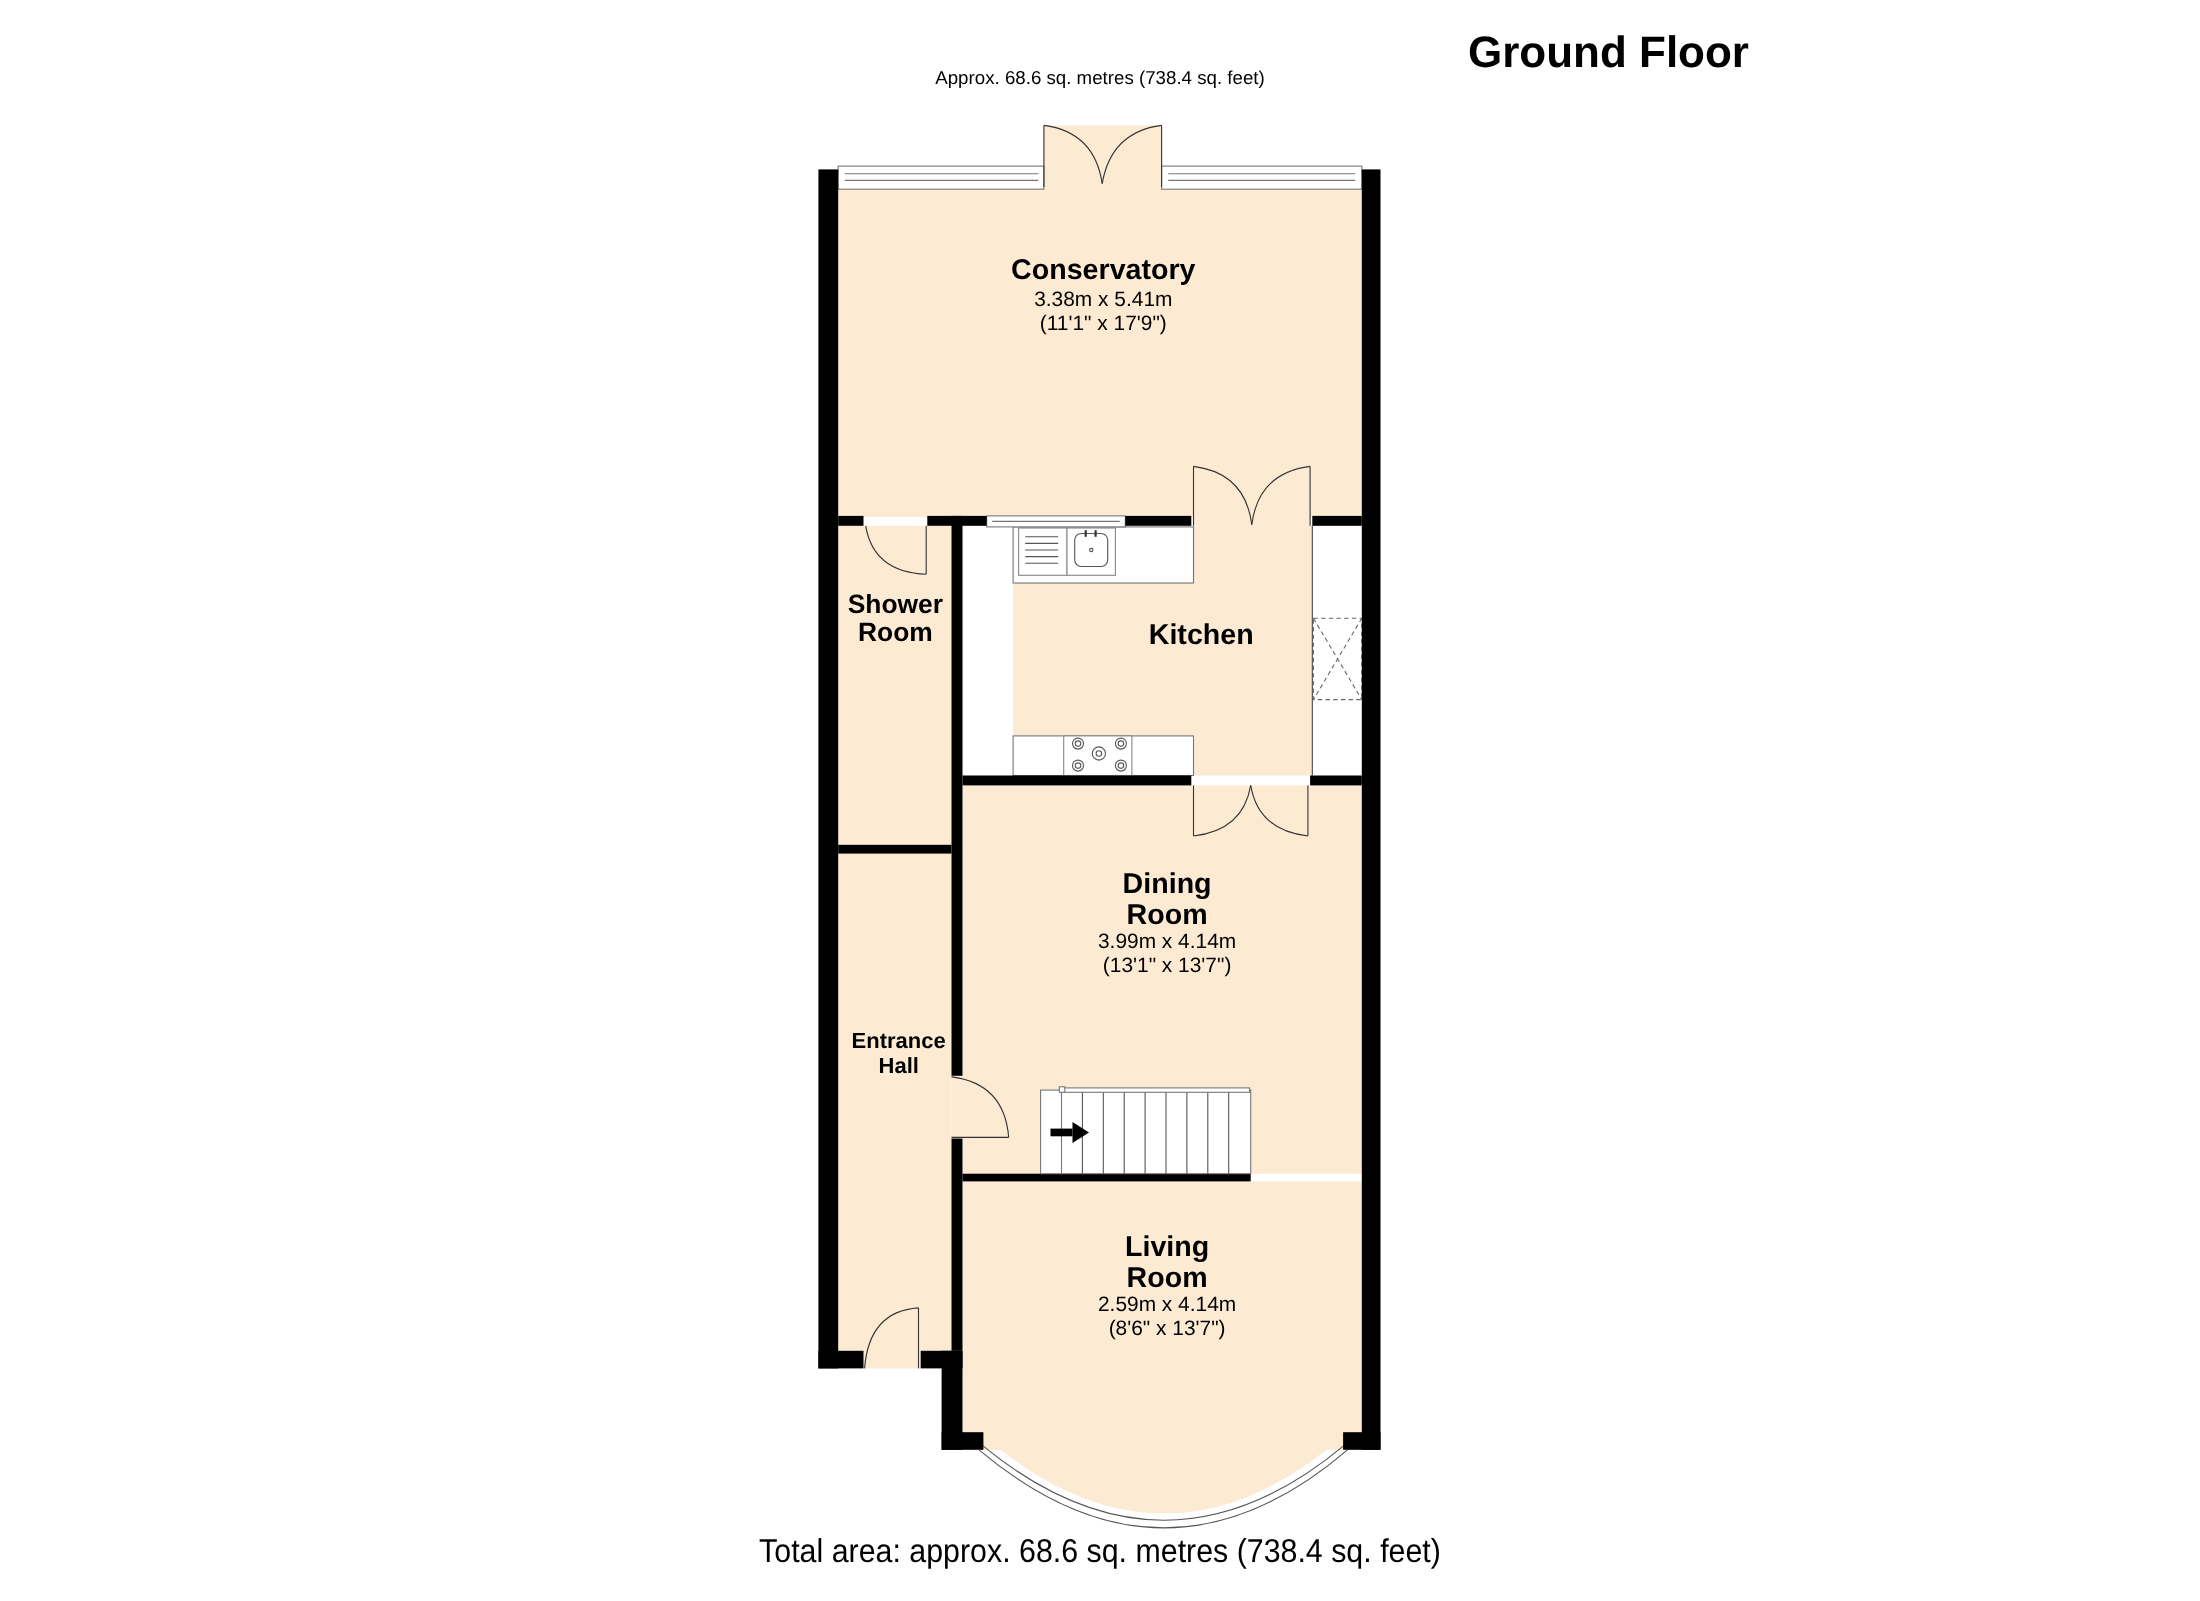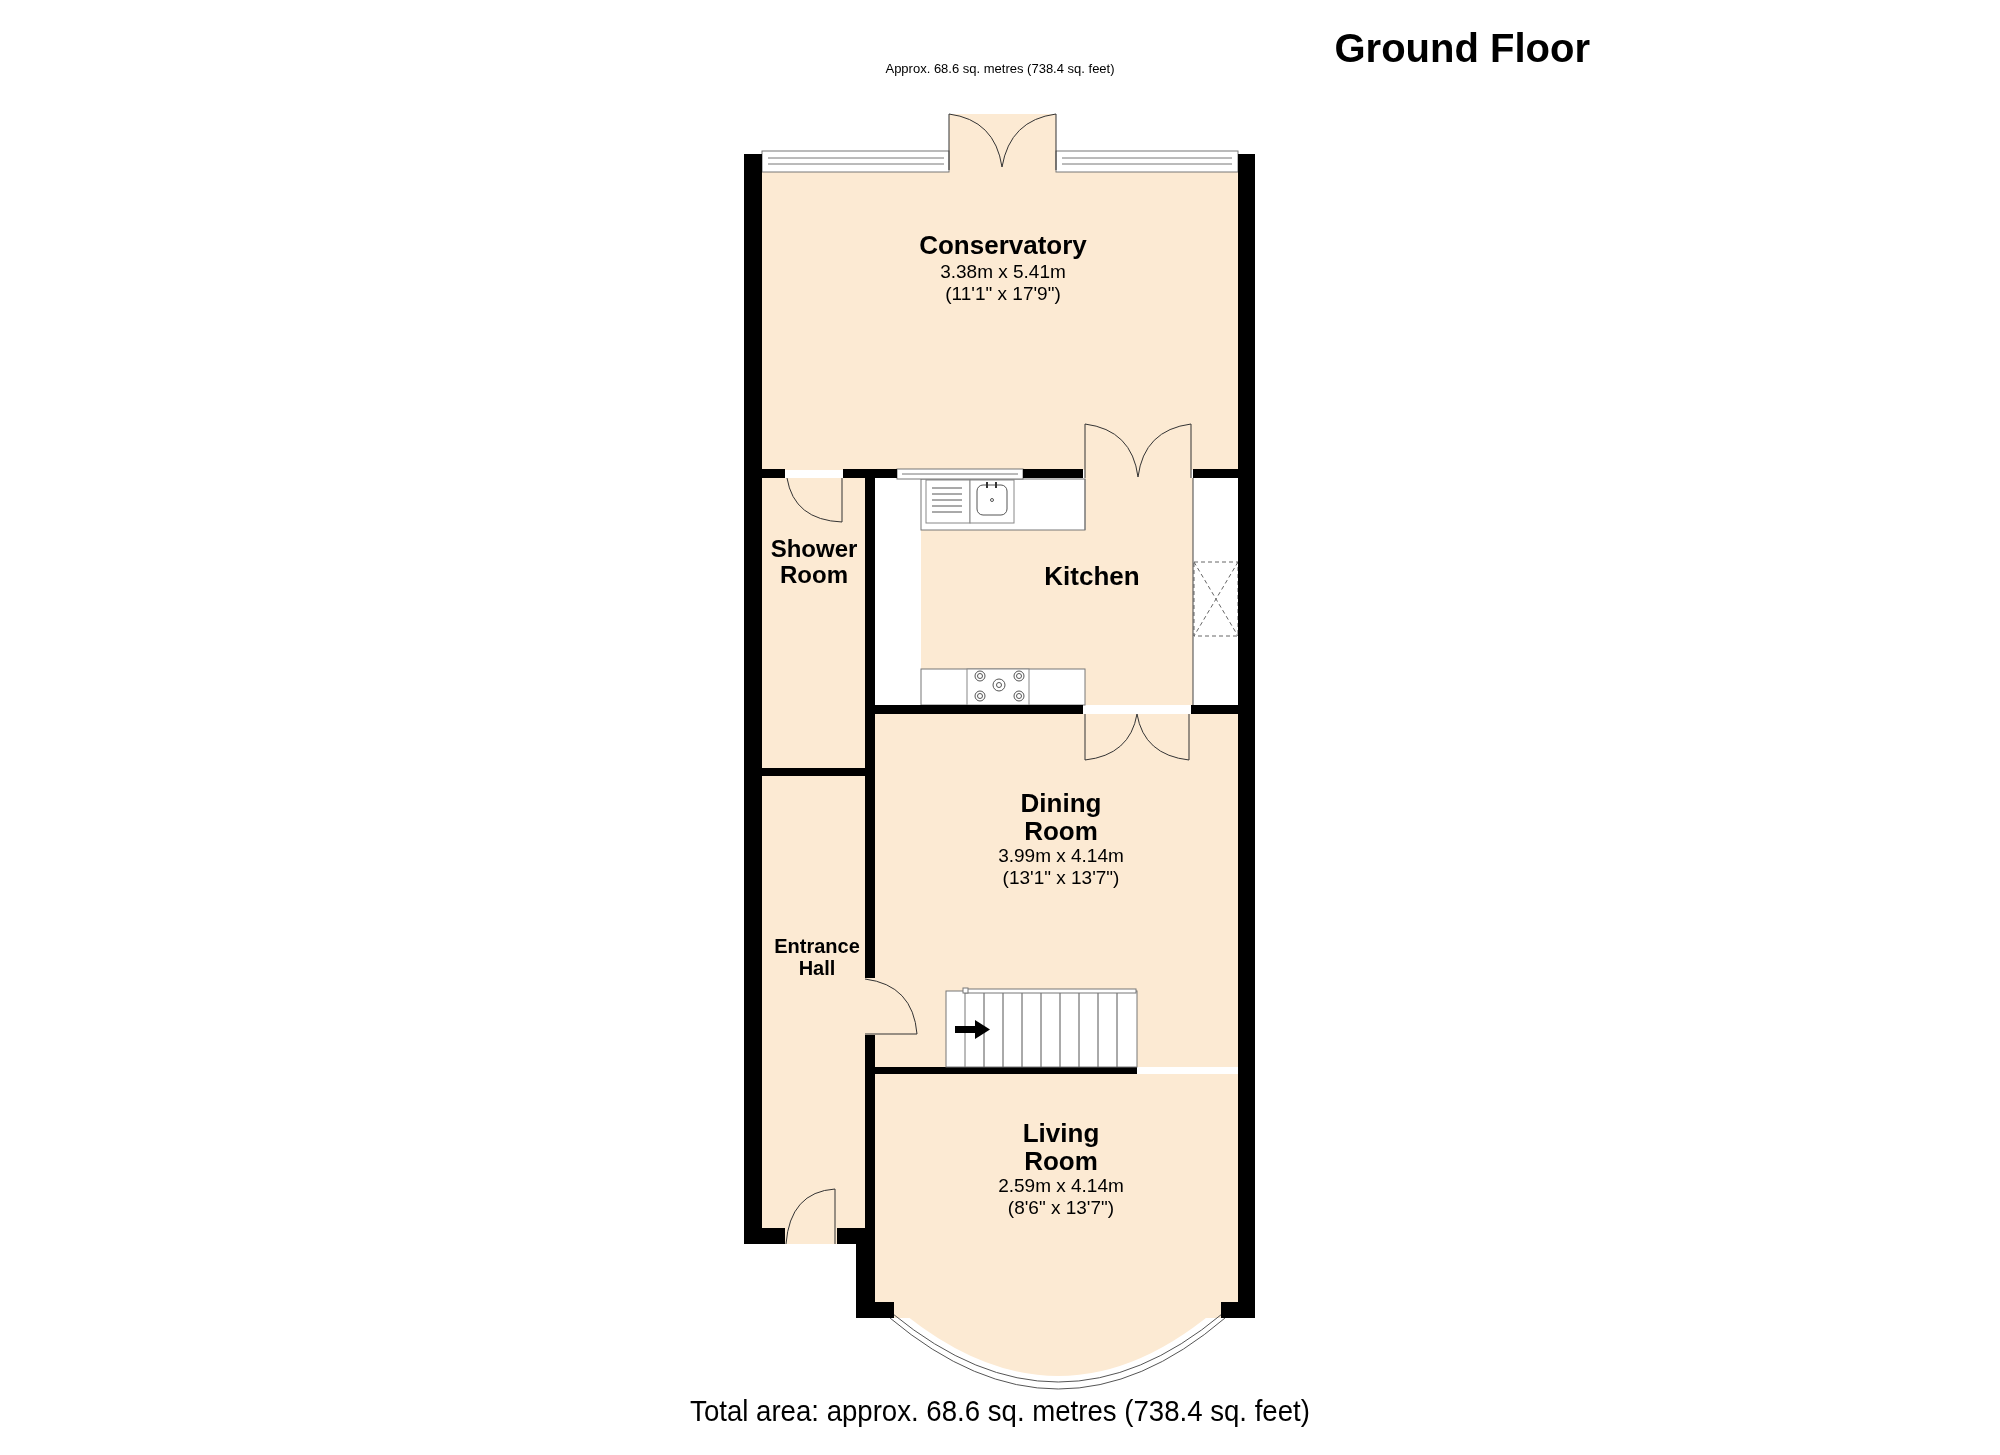--- a/index.html
+++ b/index.html
@@ -1,18 +1,18 @@
 <!DOCTYPE html>
 <html><head>
 <meta charset="utf-8">
 <style>
   html, body { margin:0; padding:0; background:#ffffff; }
   body { width:2000px; height:1455px; position:relative; overflow:hidden; font-family:"Liberation Sans", sans-serif; }
   .title { position:absolute; left:0; width:1590px; top:26px; text-align:right; font-weight:bold; font-size:40px; color:#000; font-family:"Liberation Sans", sans-serif; }
-  .subtitle { position:absolute; left:0; width:2000px; top:61px; text-align:center; font-size:13px; color:#000; font-family:"Liberation Sans", sans-serif; }
+  .subtitle { position:absolute; left:0; width:2000px; top:61px; text-align:center; font-size:17px; color:#000; font-family:"Liberation Sans", sans-serif; }
   .total { position:absolute; left:0; width:2000px; top:1394px; text-align:center; font-size:30px; color:#000; font-family:"Liberation Sans", sans-serif; transform:scaleX(0.92); }
   svg { position:absolute; left:0; top:0; }
   .rname { font-family:"Liberation Sans", sans-serif; font-weight:bold; fill:#000; }
   .rdim { font-family:"Liberation Sans", sans-serif; fill:#000; }
 </style>
 </head>
 <body>
 
 <div class="title">Ground Floor</div>
 <div class="subtitle">Approx. 68.6 sq. metres (738.4 sq. feet)</div>

